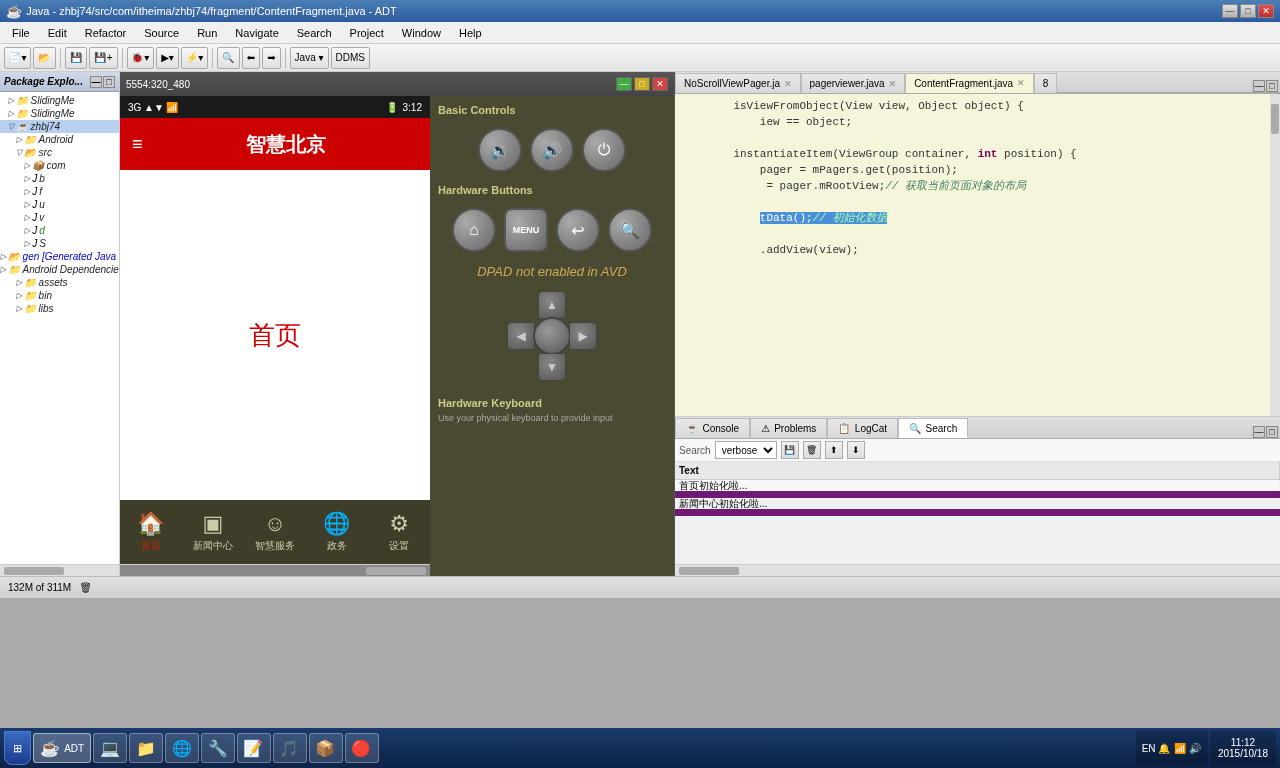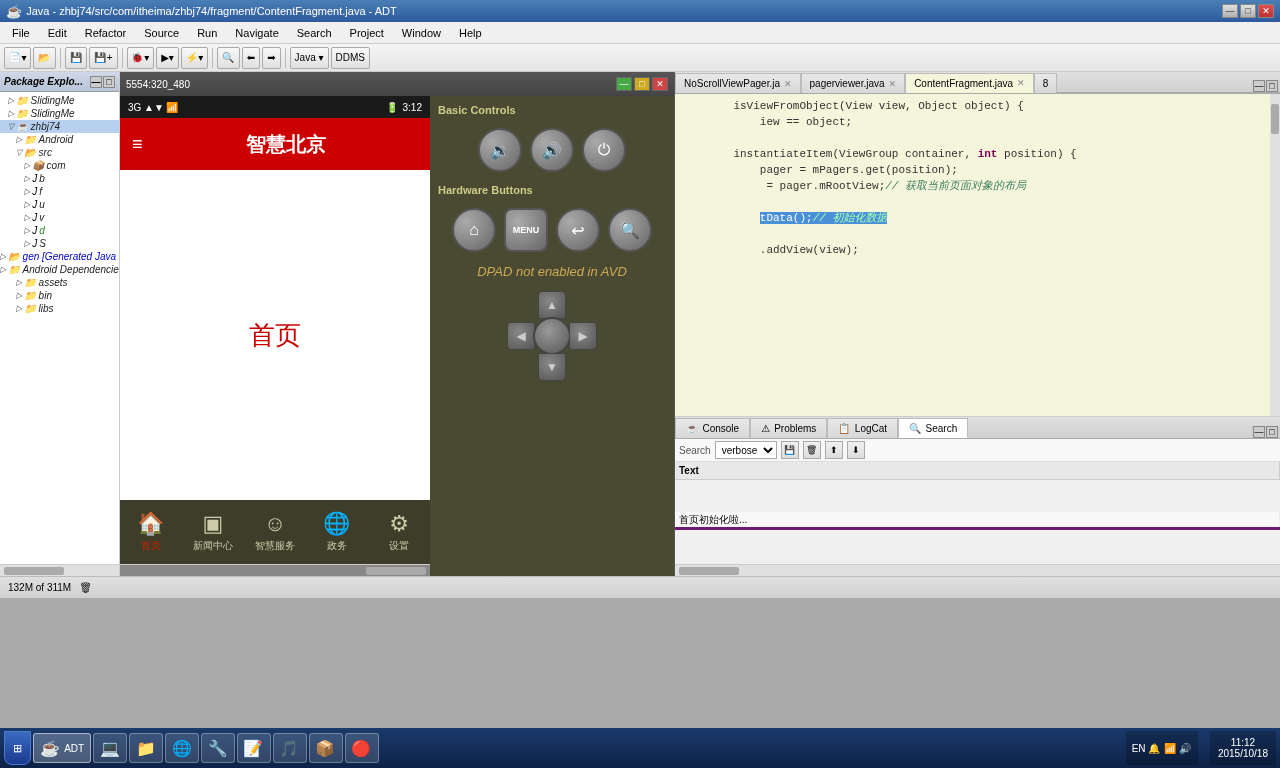--- a/index.html
+++ b/index.html
@@ -428,22 +428,21 @@
     .logcat-col {
       padding: 0 4px;
       display: flex;
       align-items: center;
       border-right: 1px solid #ccc;
     }
     .logcat-row {
       display: flex;
       height: 18px;
       font-size: 10px;
-      border-bottom: 3px solid #701a75;
-      margin-top: 32px;
+      border-bottom: 7px solid #701a75;
     }
     .logcat-row:nth-child(even) { background: #f8f8f8; }
     .logcat-cell {
       padding: 0 4px;
       display: flex;
       align-items: center;
       border-right: 1px solid #eee;
       white-space: nowrap;
       overflow: hidden;
     }
@@ -497,21 +496,21 @@
     }
     .taskbar-program.active {
       background: rgba(255,255,255,0.25);
       border-color: rgba(255,255,255,0.5);
     }
     .taskbar-icon { font-size: 16px; }
     .taskbar-right {
       margin-left: auto;
       display: flex;
       align-items: center;
-      gap: 12px;
+      gap: 2px;
     }
     .systray {
       display: flex;
       align-items: center;
       gap: 3px;
       color: white;
       font-size: 10px;
       padding: 0 6px;
       height: 34px;
       background: rgba(0,0,0,0.2);
@@ -812,20 +811,24 @@
           <div class="hw-circle-btn">🔍</div>
         </div>
         <span class="dpad-disabled-text">DPAD not enabled in AVD</span>
         <div class="dpad-container">
           <div class="dpad-arrow dpad-up">▲</div>
           <div class="dpad-arrow dpad-left">◀</div>
           <div class="dpad-center"></div>
           <div class="dpad-arrow dpad-right">▶</div>
           <div class="dpad-arrow dpad-down">▼</div>
         </div>
+        <div class="hw-keyboard-section">
+          <span class="hw-section-title">Hardware Keyboard</span>
+          <div class="hw-keyboard-text">Use your physical keyboard to provide input</div>
+        </div>
       </div>
     </div>
   </div>
 
   <div class="right-split">
     <div class="editor-and-bottom">
 
       <div class="tabs-bar">
         <div class="tab">
           <span>NoScrollViewPager.ja</span>

